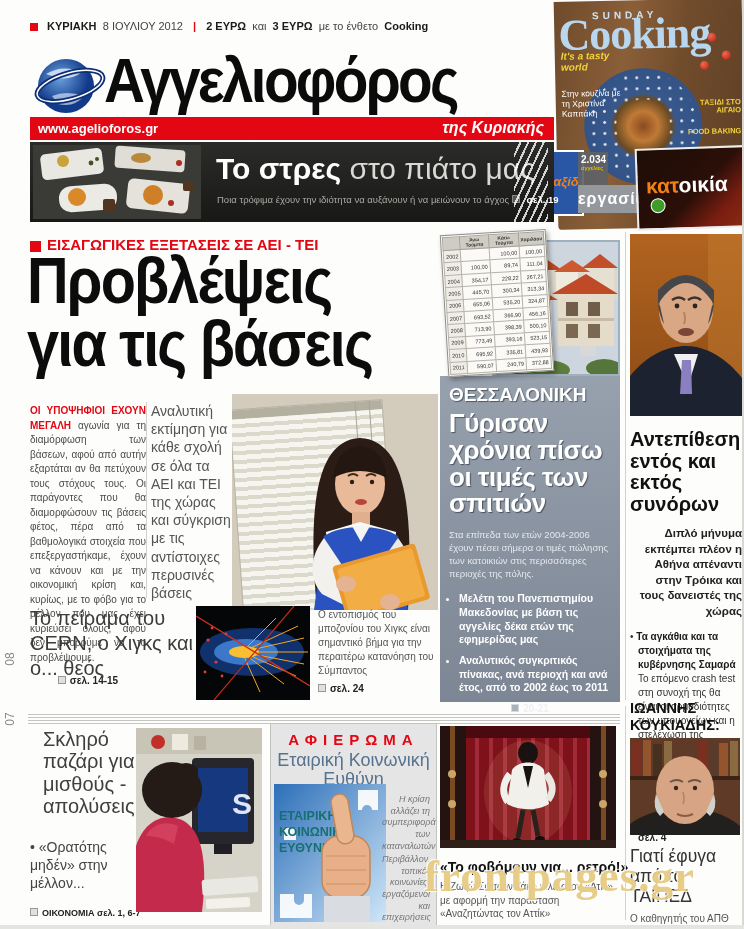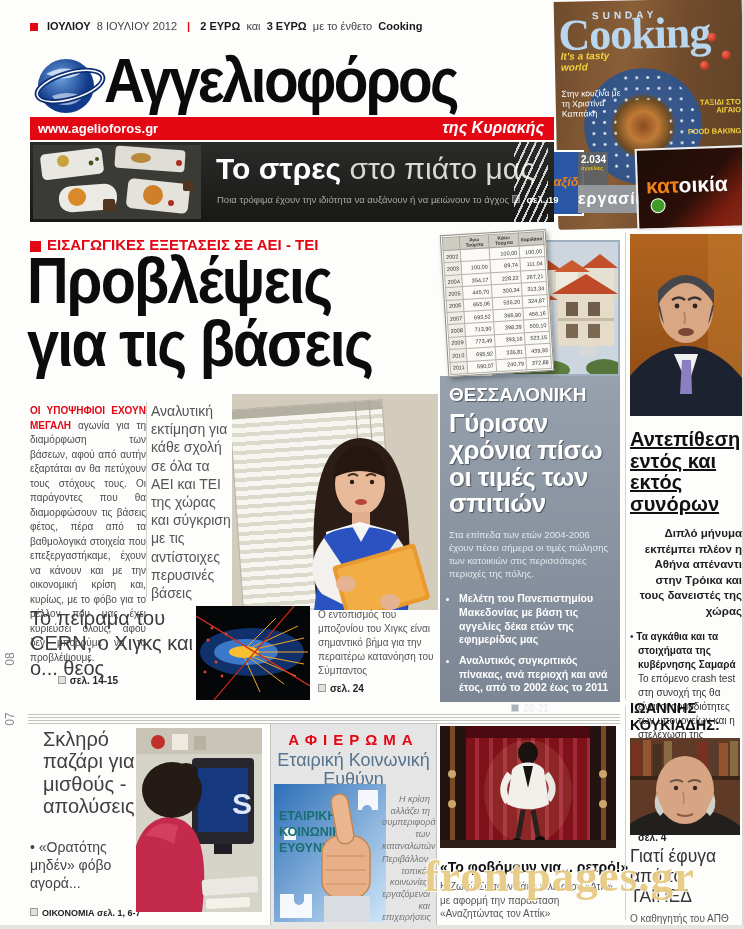--- a/index.html
+++ b/index.html
@@ -82,21 +82,21 @@
   .thess{left:440px;top:376px;width:180px;height:326px;background:linear-gradient(#97a1ae,#7d8694);color:#fff;box-sizing:border-box;padding:8px 9px;}
   .thess .kick{font-size:19px;font-weight:bold;text-shadow:1px 1px 1px rgba(0,0,0,.45);}
   .thess .head{font-size:26px;font-weight:bold;line-height:1.03;letter-spacing:-.5px;margin-top:4px;text-shadow:1px 1px 1px rgba(0,0,0,.45);}
   .thess .intro{font-size:9.5px;color:#e3e7ec;line-height:1.35;margin-top:12px;}
   .thess ul{margin:12px 0 0 0;padding:0 0 0 10px;}
   .thess li{font-size:10.5px;font-weight:bold;line-height:1.3;margin-bottom:7px;}
   .thess .ref{text-align:center;font-weight:bold;font-size:10px;margin-top:8px;color:#eef0f4;}
   .thess .refsq{border-color:#d8dade;background:#aab2bc;}
   
   .samcol{left:630px;top:234px;width:112px;}
-  .samcol .head{font-size:20px;font-weight:bold;color:#111;line-height:1.08;margin-top:9px;text-decoration:underline;}
+  .samcol .head{font-size:20px;font-weight:bold;color:#111;line-height:1.08;margin-top:9px;}
   .samcol .deckb{font-size:11.5px;font-weight:bold;color:#222;line-height:1.35;margin-top:11px;text-align:right;}
   .samcol .bl{font-size:10px;color:#333;line-height:1.4;margin-top:11px;padding-left:8px;text-indent:-8px;}
   .samcol .bl b{color:#1a1a1a;}
   .samcol .ref{font-size:10px;font-weight:bold;color:#222;margin-top:12px;padding-left:8px;}
   
   .cern-head{left:30px;top:606px;width:164px;font-size:20px;color:#3c3c3c;line-height:1.25;}
   .cern-cap{left:318px;top:608px;width:120px;font-size:10px;color:#555;line-height:1.4;}
   .cern-cap .ref{font-weight:bold;color:#222;margin-top:4px;}
   .multirule{left:28px;top:714px;width:592px;height:10px;background:repeating-linear-gradient(to bottom,#c4c4c0 0 1px,transparent 1px 3px);}
   
@@ -123,21 +123,21 @@
   .pagedge{right:0;top:0;width:2px;height:100%;background:#d8d8d4;}
   .botedge{left:0;bottom:0;width:100%;height:4px;background:#e4e4e0;}
 </style>
 </head>
 <body>
 
 <div id="sheet">
 
   <div class="abs topbar">
     <span class="sq"></span>
-    <b>ΙΟΥΛΙΟΥ</b>&nbsp;
+    <b>ΚΥΡΙΑΚΗ</b>&nbsp;
     <span>8 ΙΟΥΛΙΟΥ 2012</span>
     <span class="sep">|</span>
     <b>2 ΕΥΡΩ</b>&nbsp;
     <span>και</span>&nbsp;
     <b>3 ΕΥΡΩ</b>&nbsp;
     <span>με το ένθετο</span>&nbsp;
     <b>Cooking</b>
   </div>
 
   <svg class="abs" style="left:34px;top:56px;" width="72" height="60" viewBox="0 0 72 60">
@@ -427,21 +427,21 @@
       </g>
   </svg>
   <div class="abs cern-cap">
     <span>Ο εντοπισμός του μποζονίου του Χιγκς είναι σημαντικό βήμα για την περαιτέρω κατανόηση του Σύμπαντος</span>
     <div class="ref"><span class="refsq"></span><b>σελ. 24</b></div>
   </div>
 
   <div class="abs multirule"></div>
 
   <div class="abs ecohead">Σκληρό παζάρι για μισθούς - απολύσεις</div>
-  <div class="abs ecobul">• <span>«Ορατότης μηδέν» φόβο αγορά...</span></div>
+  <div class="abs ecobul">• <span>«Ορατότης μηδέν» στην μέλλον...</span></div>
   <div class="abs ecoref"><span class="refsq"></span><span>ΟΙΚΟΝΟΜΙΑ σελ. 1, 6-7</span></div>
   <svg class="abs" style="left:136px;top:728px;" width="126" height="184" viewBox="0 0 126 184">
     <rect width="126" height="184" fill="#d6d4c8"></rect>
     <rect x="0" y="0" width="126" height="26" fill="#c8c4b6"></rect>
     <circle cx="22" cy="14" r="7" fill="#c03028"></circle>
       <rect x="36" y="6" width="16" height="16" fill="#eeeae0"></rect>
     <rect x="58" y="8" width="12" height="14" fill="#b8b2a2"></rect>
     <rect x="56" y="30" width="62" height="86" rx="4" fill="#26262c"></rect>
     <rect x="62" y="40" width="50" height="64" fill="#16387e"></rect>
     <text x="96" y="86" font-size="30" font-weight="bold" fill="#dfe6f6" font-family="Liberation Sans,sans-serif">S</text>

